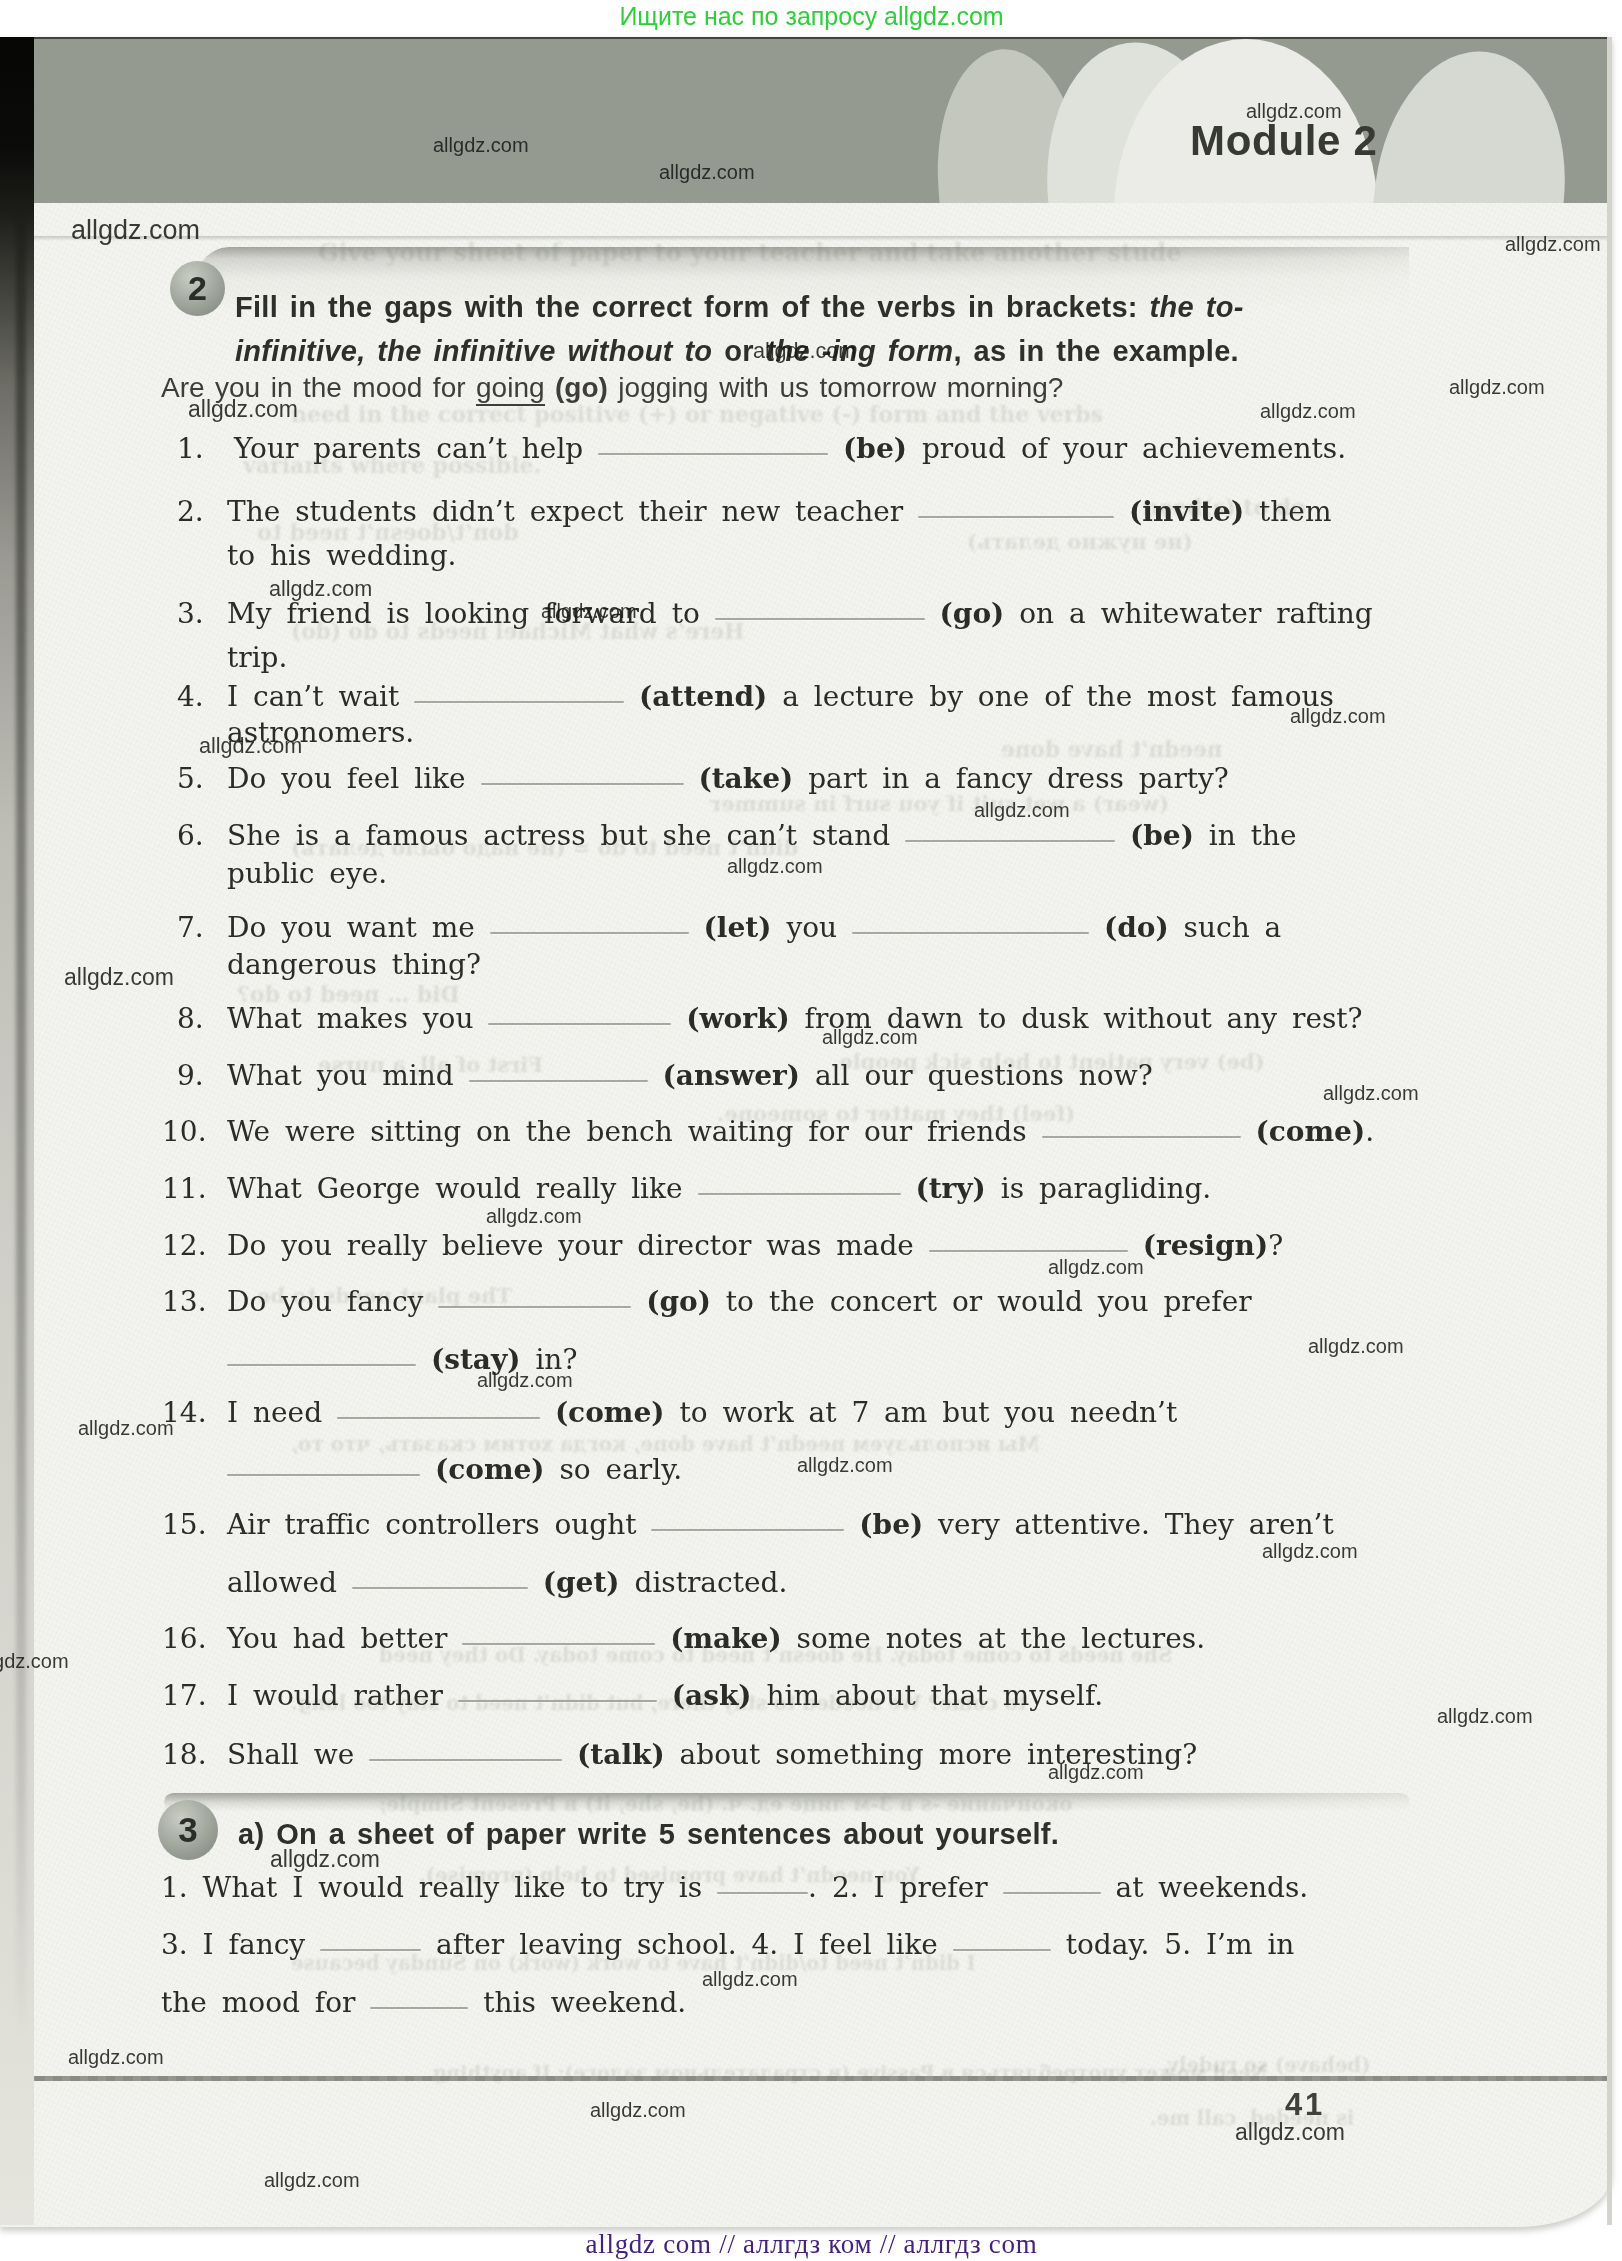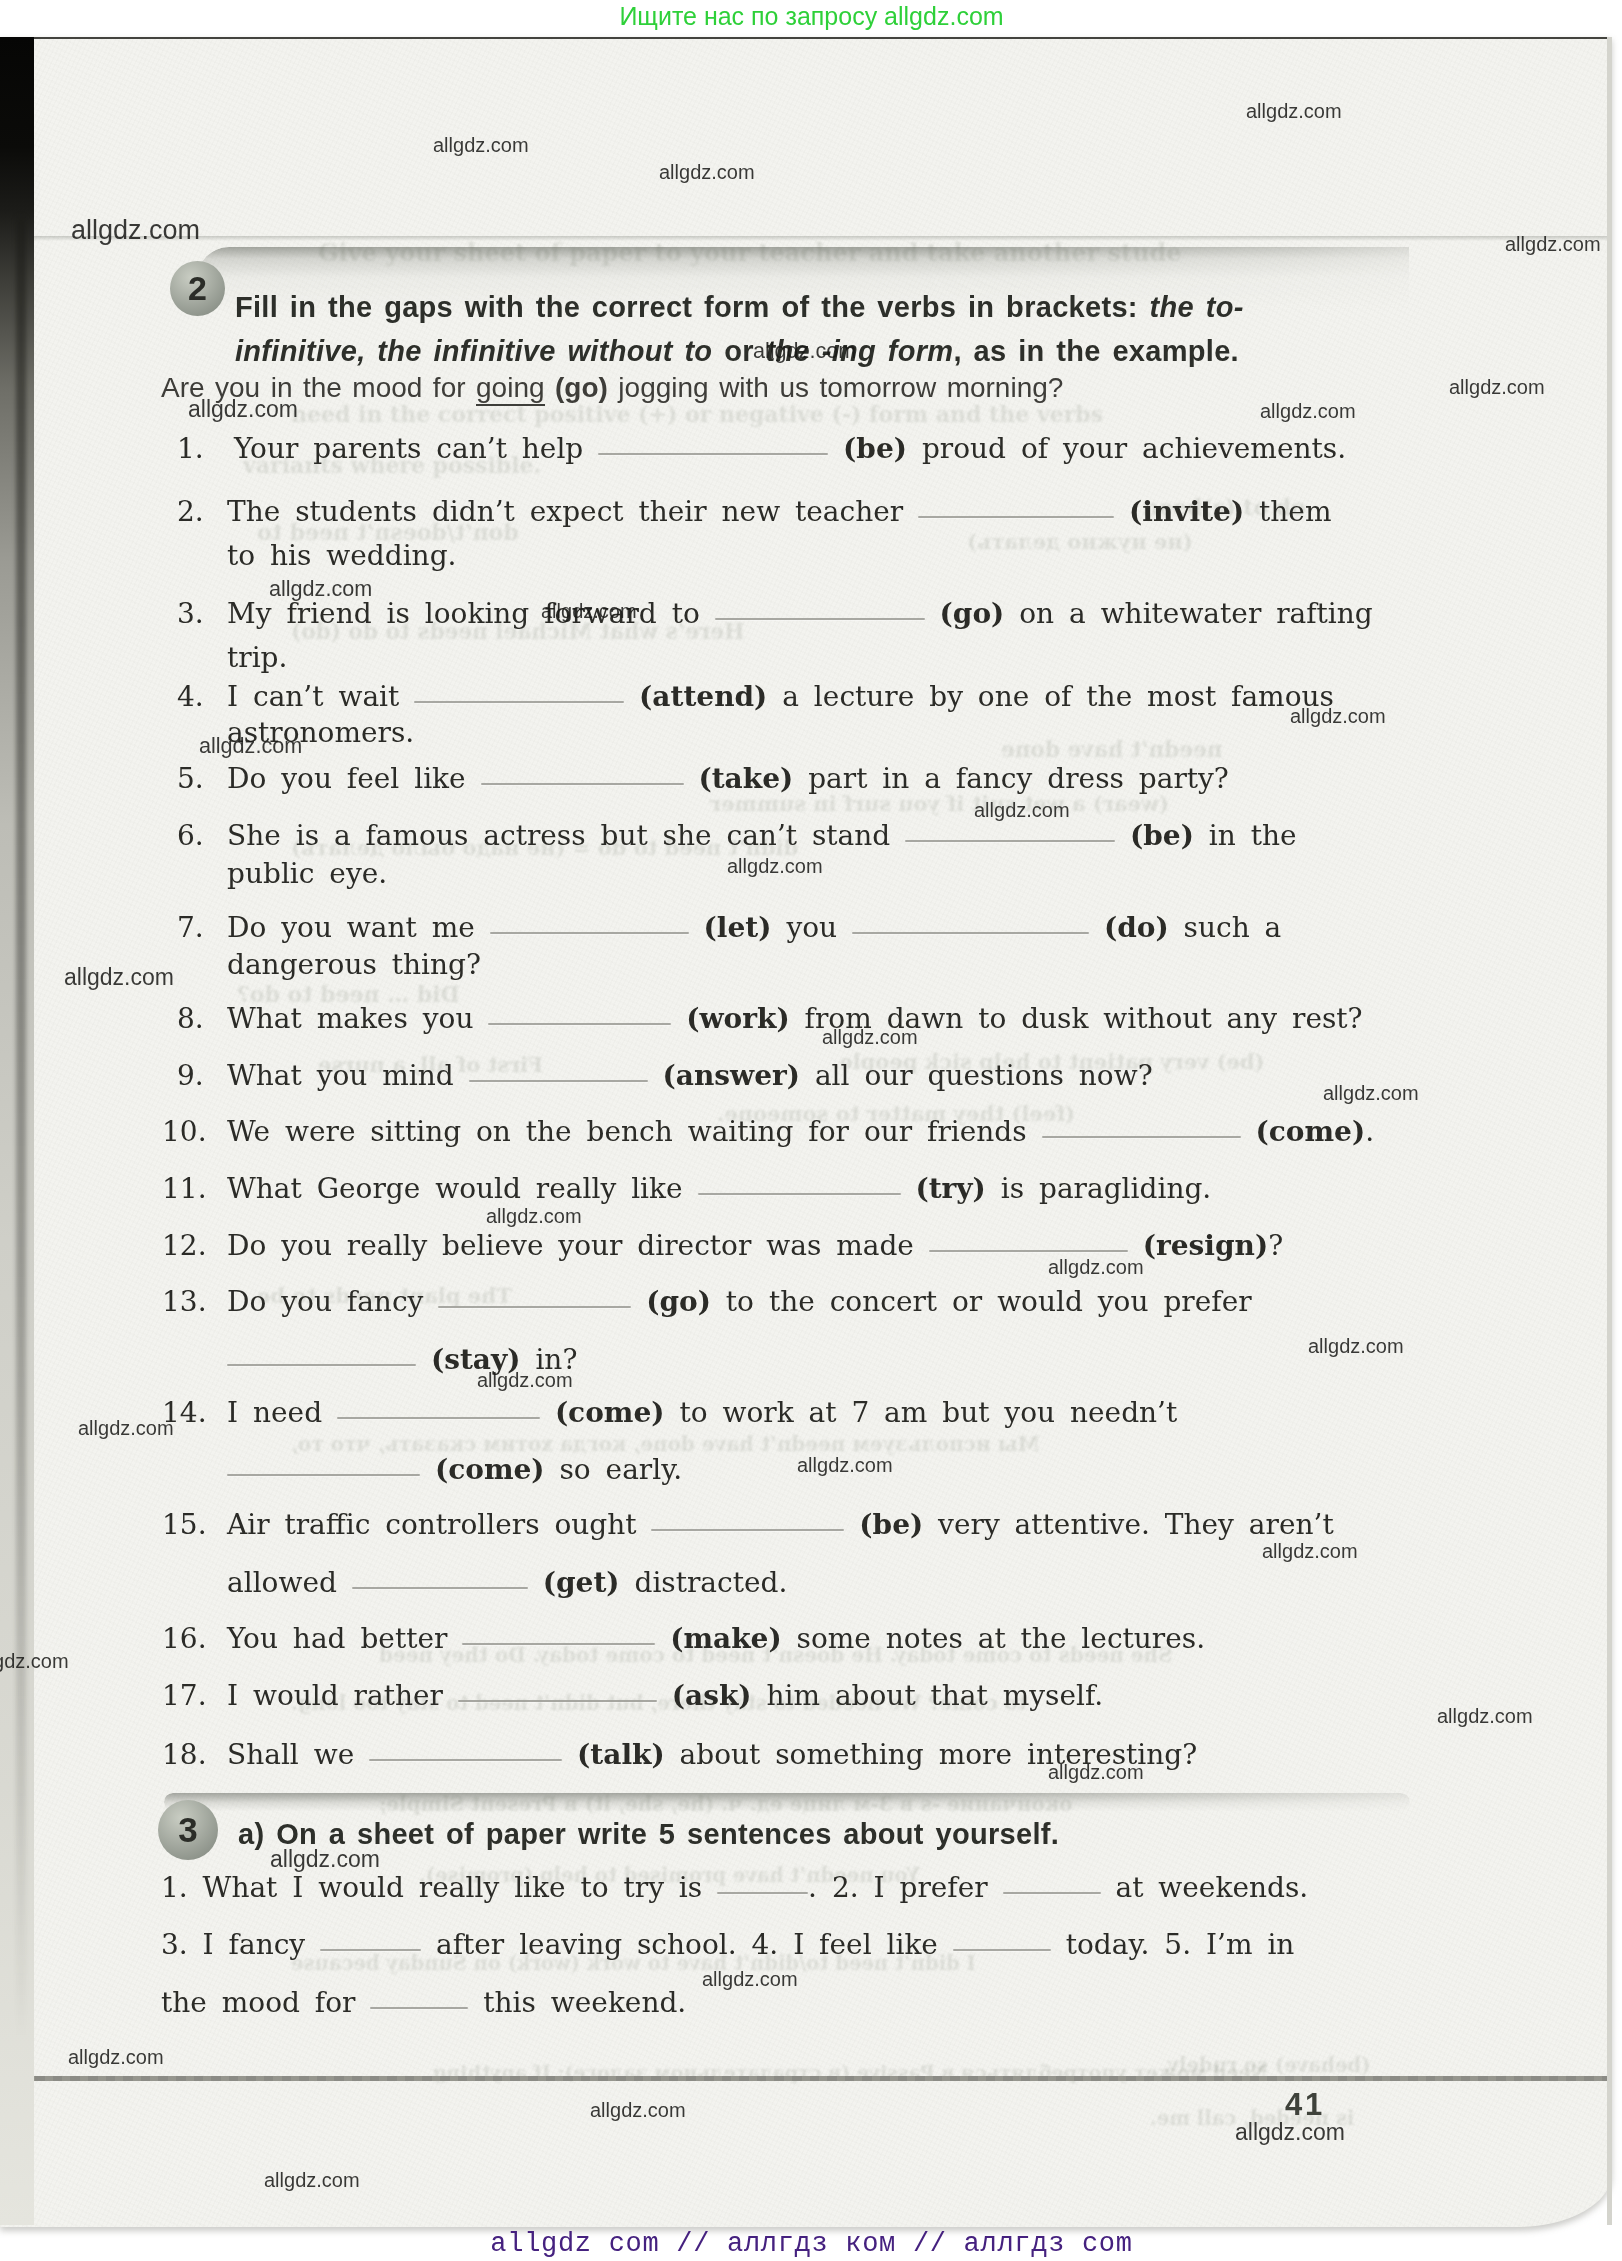--- a/index.html
+++ b/index.html
@@ -64,30 +64,37 @@
   .wm{position:absolute;font-family:"Liberation Sans",sans-serif;color:#181816;opacity:.85;white-space:nowrap;}
 
   
   .banner{position:absolute;top:2px;left:50%;transform:translateX(-50%);z-index:9;
           font-family:"Liberation Sans",sans-serif;font-size:25px;color:#2ed039;white-space:nowrap;}
   .hrule{position:absolute;left:0;top:2076px;width:1612px;height:5.4px;z-index:5;
          background:repeating-linear-gradient(90deg,#8b8b85 0 9.5px,#96968e 9.5px 17.6px);}
   .pagenum{position:absolute;left:1285px;top:2087px;z-index:5;font-family:"Liberation Sans",sans-serif;
            font-weight:bold;font-size:31px;color:#3f423b;letter-spacing:2.7px;}
   .footer{position:absolute;top:2229px;left:50%;transform:translateX(-50%);z-index:9;
-          font-family:Liberation Mono, monospace;font-size:27px;color:#45217f;letter-spacing:0.7px;white-space:nowrap;}
+          font-family:Liberation Serif, serif;font-size:27px;color:#45217f;letter-spacing:0.7px;white-space:nowrap;}
 </style>
 </head>
 <body>
 
 <div class="stage">
 
   <span class="banner">Ищите нас по запросу allgdz.com</span>
 
   <div class="scan">
+    <div class="band">
+      <div class="petal petal-1"></div>
+      <div class="petal petal-2"></div>
+      <div class="petal petal-3"></div>
+      <div class="petal petal-4"></div>
+      <div class="module-title">Module 2</div>
+    </div>
     <div class="band-edge-bottom"></div>
   </div>
 
   <div class="spine"></div>
   <div class="crease"></div>
   <div class="page-edge-right"></div>
 
   <div class="ex2bar"></div>
   <div class="badge badge-2">
     <span>2</span>

